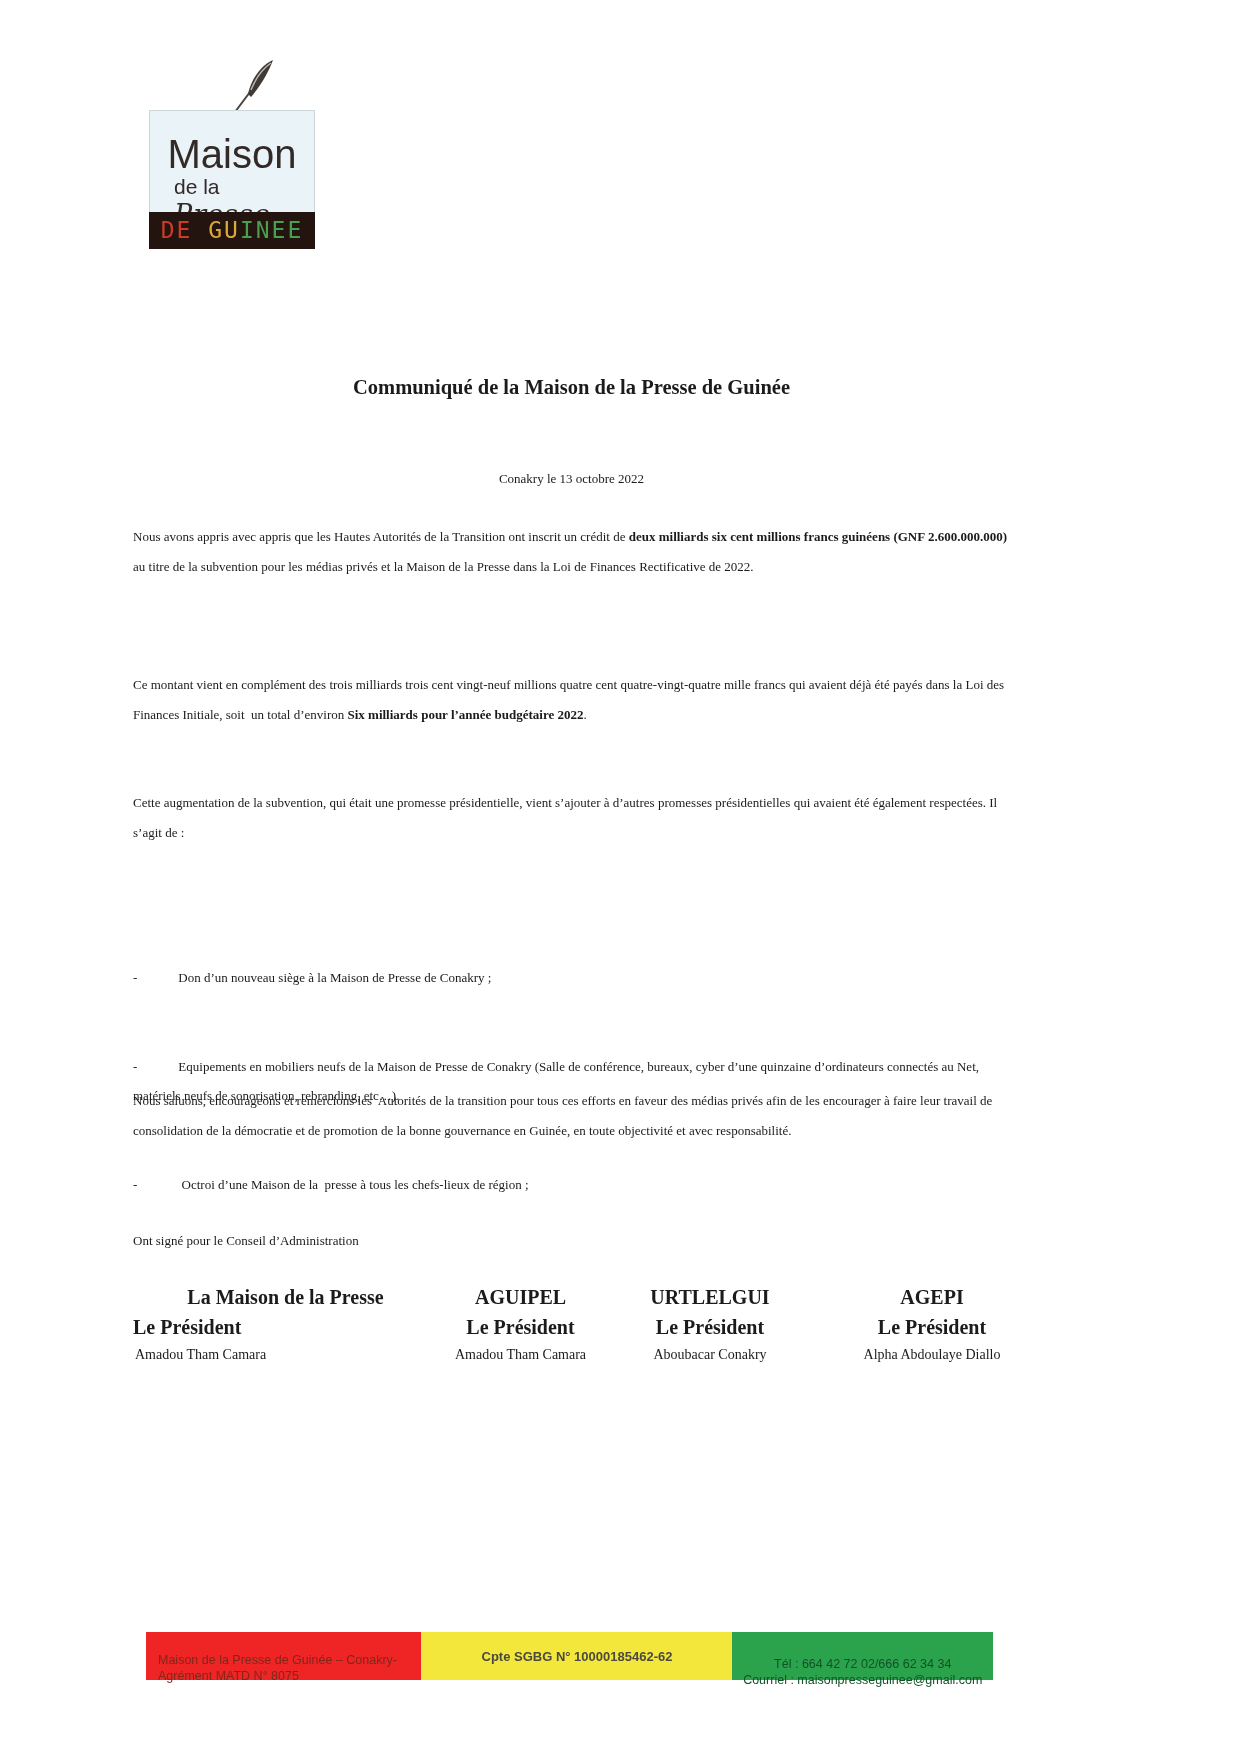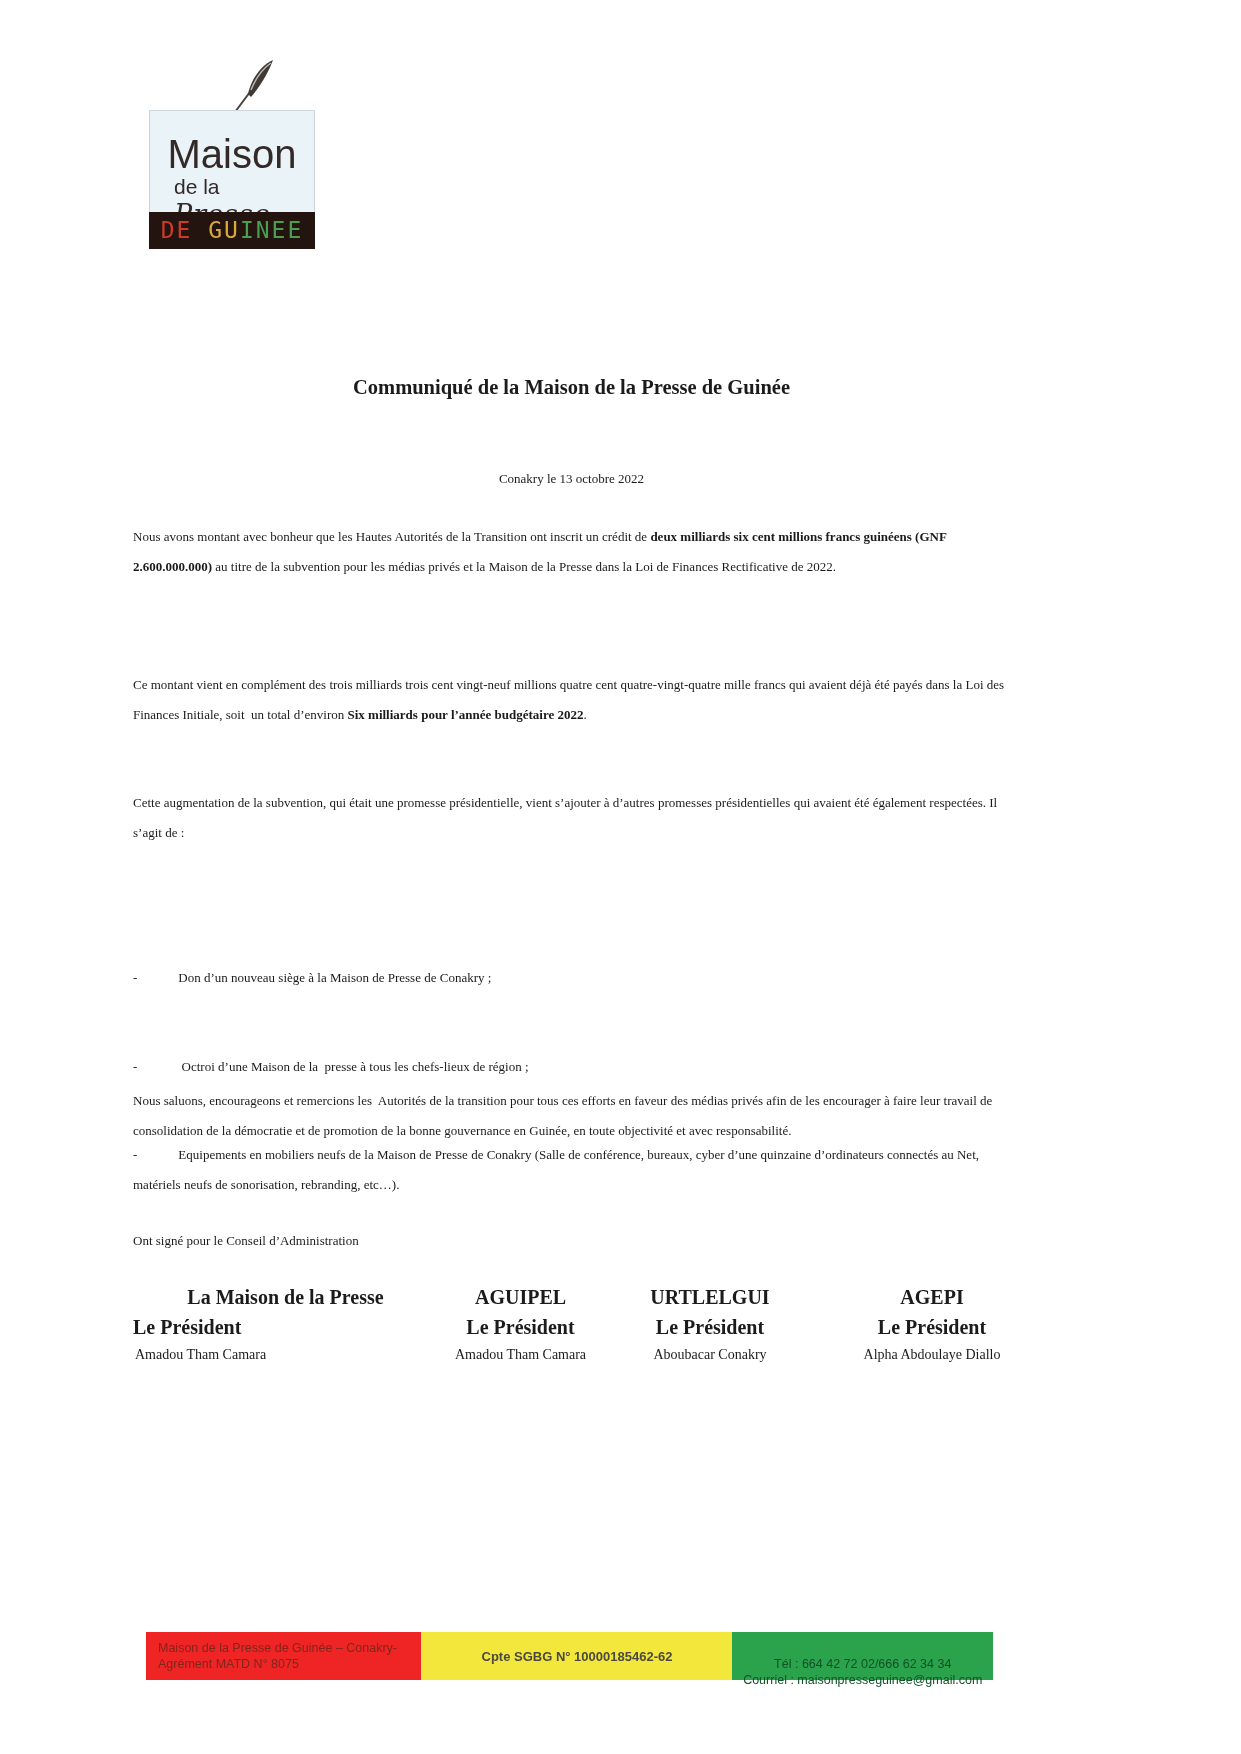--- a/index.html
+++ b/index.html
@@ -35,21 +35,21 @@
        grid-template-columns:300px 175px 204px 240px;}
   .sig .org,.sig .role{font-weight:bold;font-size:20px;line-height:30px;text-align:center;white-space:pre-wrap;}
   .sig .name{font-size:14px;line-height:26px;text-align:center;white-space:pre-wrap;}
   .sig .left{text-align:left;padding-left:2px;}
   .sig .role.left{padding-left:0px;}
 
   
   .footer{position:absolute;left:146px;top:1632px;width:847px;height:48px;display:flex;
           font-family:"Liberation Sans",sans-serif;}
   .f-red{width:278px;background:#ee2524;color:#82261c;font-size:12.5px;line-height:16px;
-         padding:8px 0 0 12px;box-sizing:border-box;}
+         padding:20px 0 0 12px;box-sizing:border-box;}
   .f-yellow{width:314px;background:#f2e73a;color:#4b4a41;font-size:13px;font-weight:bold;
             display:flex;align-items:center;justify-content:center;box-sizing:border-box;}
   .f-green{width:263px;background:#2ba34c;color:#0f5226;font-size:12.5px;line-height:16px;
            text-align:center;padding-top:24px;box-sizing:border-box;}
 </style>
 </head>
 <body>
 
 <div class="page">
 
@@ -61,28 +61,28 @@
   </svg>
   <div class="logo-box">
     <div class="logo-maison">Maison</div>
     <div class="logo-line2"><span>de la</span> <span class="logo-script">Presse</span></div>
   </div>
   <div class="logo-banner"><span class="b-red">DE</span><span class="b-gold"> GU</span><span class="b-green">INEE</span></div>
 
   <div class="tblock title">Communiqué de la Maison de la Presse de Guinée</div>
   <div class="tblock dateline">Conakry le 13 octobre 2022</div>
 
-  <div class="tblock p1"><span>Nous avons montant avec bonheur que les Hautes Autorités de la Transition ont inscrit un crédit de </span><b>deux milliards six cent millions francs guinéens (GNF 2.600.000.000)</b><span> au titre de la subvention pour les médias privés et la Maison de la Presse dans la Loi de Finances Rectificative de 2022.</span></div>
+  <div class="tblock p1"><span>Nous avons appris avec appris que les Hautes Autorités de la Transition ont inscrit un crédit de </span><b>deux milliards six cent millions francs guinéens (GNF 2.600.000.000)</b><span> au titre de la subvention pour les médias privés et la Maison de la Presse dans la Loi de Finances Rectificative de 2022.</span></div>
   <div class="tblock p2"><span>Ce montant vient en complément des trois milliards trois cent vingt-neuf millions quatre cent quatre-vingt-quatre mille francs qui avaient déjà été payés dans la Loi des Finances Initiale, soit  un total d’environ </span><b>Six milliards pour l’année budgétaire 2022</b><span>.</span></div>
   <div class="tblock p3"><span>Cette augmentation de la subvention, qui était une promesse présidentielle, vient s’ajouter à d’autres promesses présidentielles qui avaient été également respectées. Il s’agit de :</span></div>
 
   <div class="tblock list">
     <div><span>-</span><span class="tab"></span><span>Don d’un nouveau siège à la Maison de Presse de Conakry ;</span></div>
+    <div><span>-</span><span class="tab"></span><span>Equipements en mobiliers neufs de la Maison de Presse de Conakry (Salle de conférence, bureaux, cyber d’une quinzaine d’ordinateurs connectés au Net, matériels neufs de sonorisation, rebranding, etc…).</span></div>
     <div><span>-</span><span class="tab"></span><span> Octroi d’une Maison de la  presse à tous les chefs-lieux de région ;</span></div>
-    <div><span>-</span><span class="tab"></span><span>Equipements en mobiliers neufs de la Maison de Presse de Conakry (Salle de conférence, bureaux, cyber d’une quinzaine d’ordinateurs connectés au Net, matériels neufs de sonorisation, rebranding, etc…).</span></div>
   </div>
 
   <div class="tblock p4"><span>Nous saluons, encourageons et remercions les  Autorités de la transition pour tous ces efforts en faveur des médias privés afin de les encourager à faire leur travail de consolidation de la démocratie et de promotion de la bonne gouvernance en Guinée, en toute objectivité et avec responsabilité.</span></div>
 
   <div class="tblock signoff">Ont signé pour le Conseil d’Administration</div>
 
   <div class="sig">
     <div class="org"> La Maison de la Presse</div>
     <div class="org">AGUIPEL</div>
     <div class="org">URTLELGUI</div>

